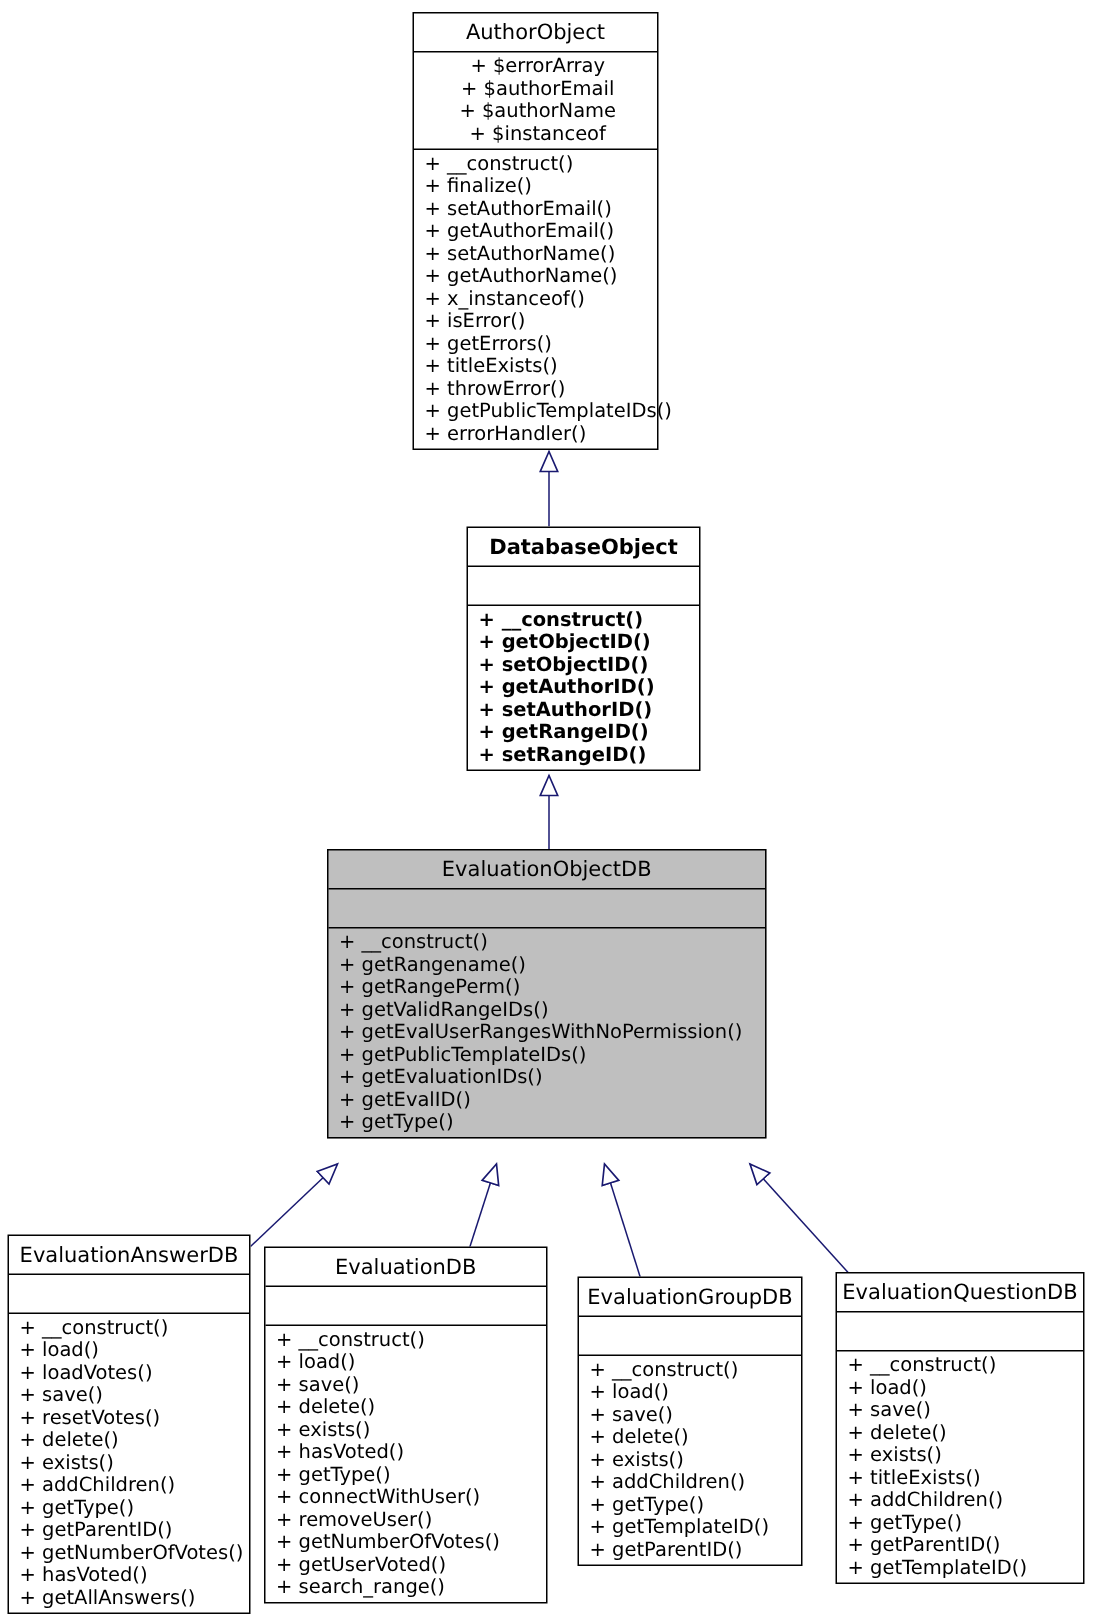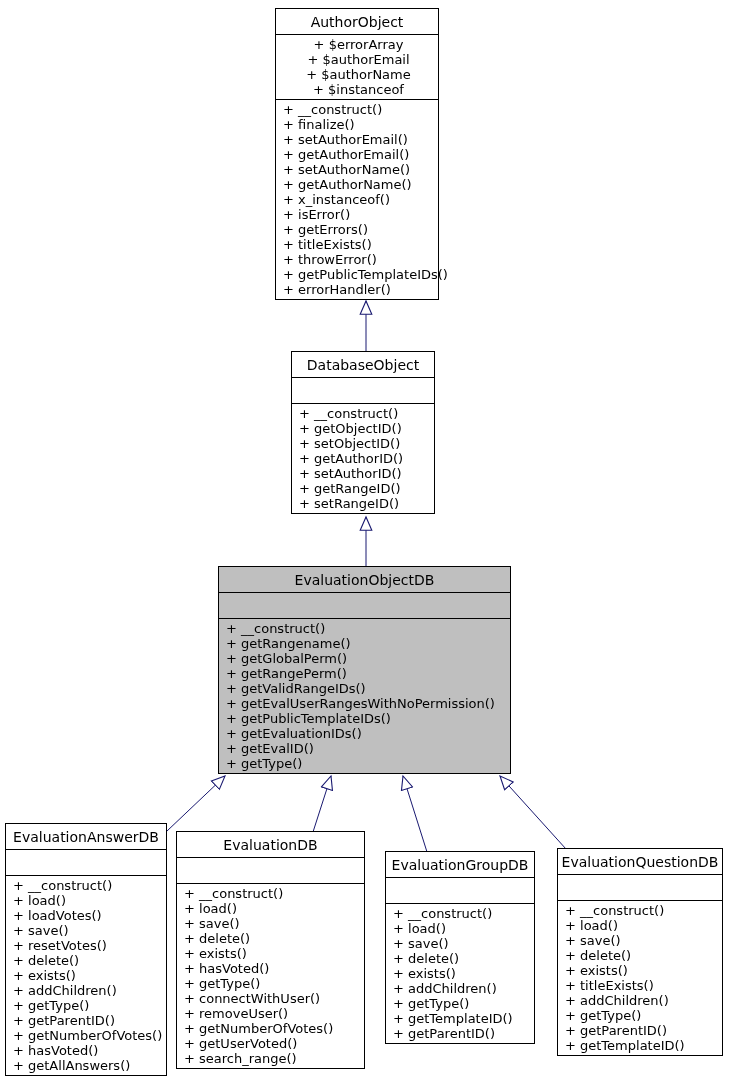--- a/index.html
+++ b/index.html
@@ -26,21 +26,21 @@
     padding:2px 0;
     text-align:center;
   }
   .methods{padding:2px 0;}
   .member{
     font-size:13px;line-height:15px;height:15px;
     padding:0 4px 0 7px;white-space:nowrap;
   }
   
   #box-authorobject        {left:275px;top:8px;  width:164px;}
-  #box-databaseobject      {left:291px;top:351px;width:144px;}
+  #box-databaseobject      {left:311px;top:351px;width:156px;font-weight:bold;}
   #box-evaluationobjectdb  {left:218px;top:566px;width:293px;}
   #box-evaluationanswerdb  {left:5px;  top:823px;width:162px;}
   #box-evaluationdb        {left:176px;top:831px;width:189px;}
   #box-evaluationgroupdb   {left:385px;top:851px;width:150px;}
   #box-evaluationquestiondb{left:557px;top:848px;width:166px;}
 </style>
 </head>
 <body>
 
 <svg class="edges" width="731" height="1080" aria-hidden="true">
@@ -95,21 +95,20 @@
       <div class="member">+ setRangeID()</div>
     </div>
 </div>
 
 <div class="class-box highlight" id="box-evaluationobjectdb">
   <div class="class-title">EvaluationObjectDB</div>
   <div class="attrs"></div>
   <div class="methods">
       <div class="member">+ __construct()</div>
       <div class="member">+ getRangename()</div>
-      <div class="member">+ getGlobalPerm()</div>
       <div class="member">+ getRangePerm()</div>
       <div class="member">+ getValidRangeIDs()</div>
       <div class="member">+ getEvalUserRangesWithNoPermission()</div>
       <div class="member">+ getPublicTemplateIDs()</div>
       <div class="member">+ getEvaluationIDs()</div>
       <div class="member">+ getEvalID()</div>
       <div class="member">+ getType()</div>
     </div>
 </div>
 

